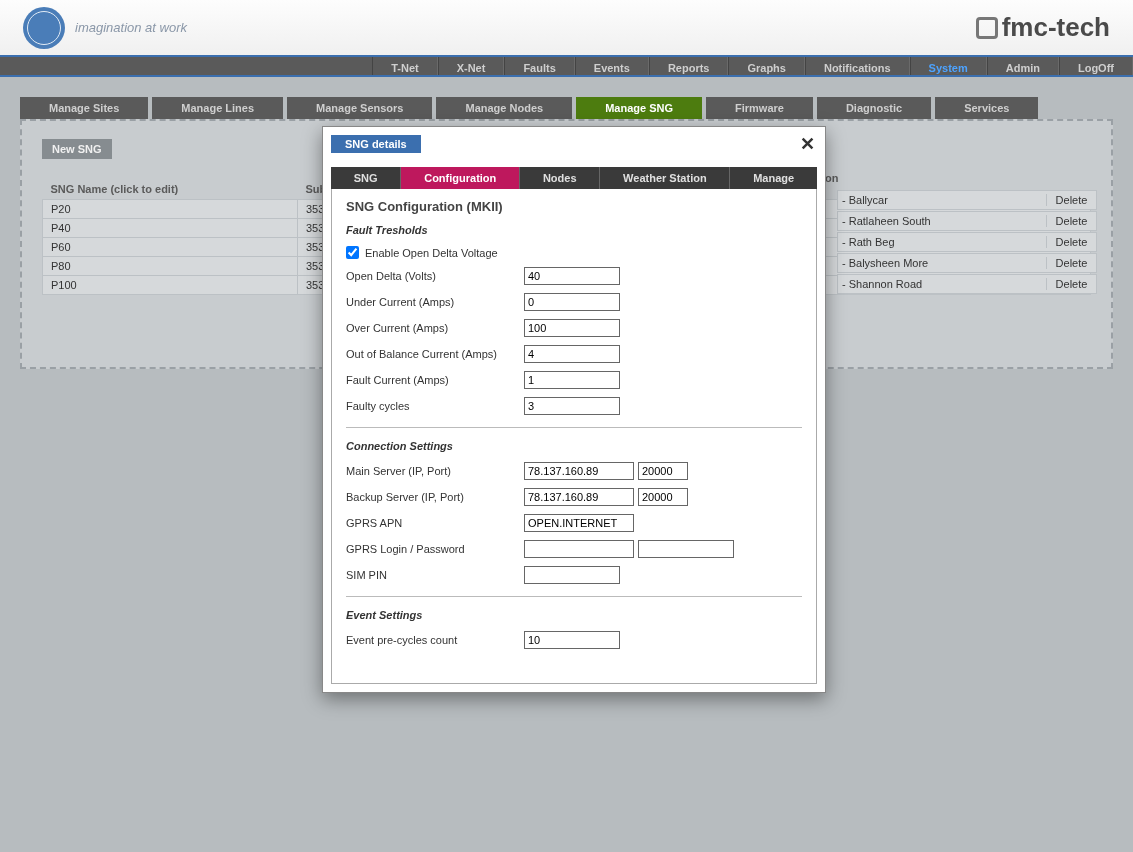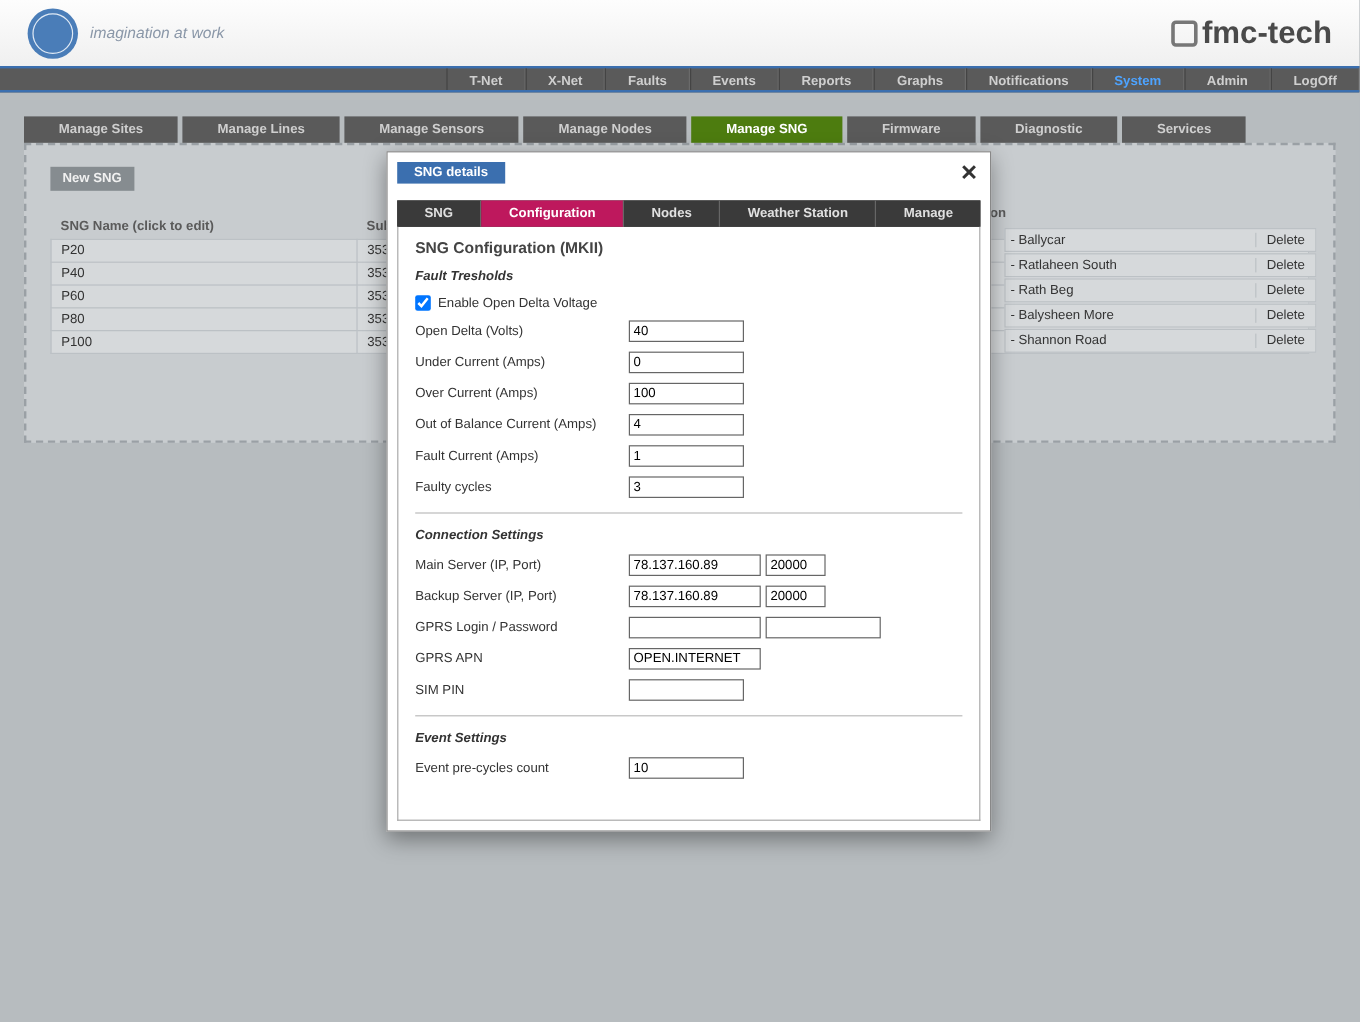--- a/index.html
+++ b/index.html
@@ -271,29 +271,29 @@
       <label>Main Server (IP, Port)</label>
       <input type="text" class="wide" value="78.137.160.89" style="">
       <input type="text" class="port" value="20000" style="">
     </div>
     <div class="frow">
       <label>Backup Server (IP, Port)</label>
       <input type="text" class="wide" value="78.137.160.89" style="">
       <input type="text" class="port" value="20000" style="">
     </div>
     <div class="frow">
+      <label>GPRS APN</label>
+      <input type="text" class="wide" value="OPEN.INTERNET" style="">
+    </div>
+    <div class="frow">
       <label>GPRS Login / Password</label>
       <input type="text" class="wide" value="" style="">
       <input type="text" class="port" style="width: 96px;" value="">
     </div>
     <div class="frow">
-      <label>GPRS APN</label>
-      <input type="text" class="wide" value="OPEN.INTERNET" style="">
-    </div>
-    <div class="frow">
       <label>SIM PIN</label>
       <input type="text" value="" style="">
     </div>
     <hr>
 
     <div class="section-title">Event Settings</div>
     <div class="frow">
       <label>Event pre-cycles count</label>
       <input type="text" value="10" style="">
     </div>

